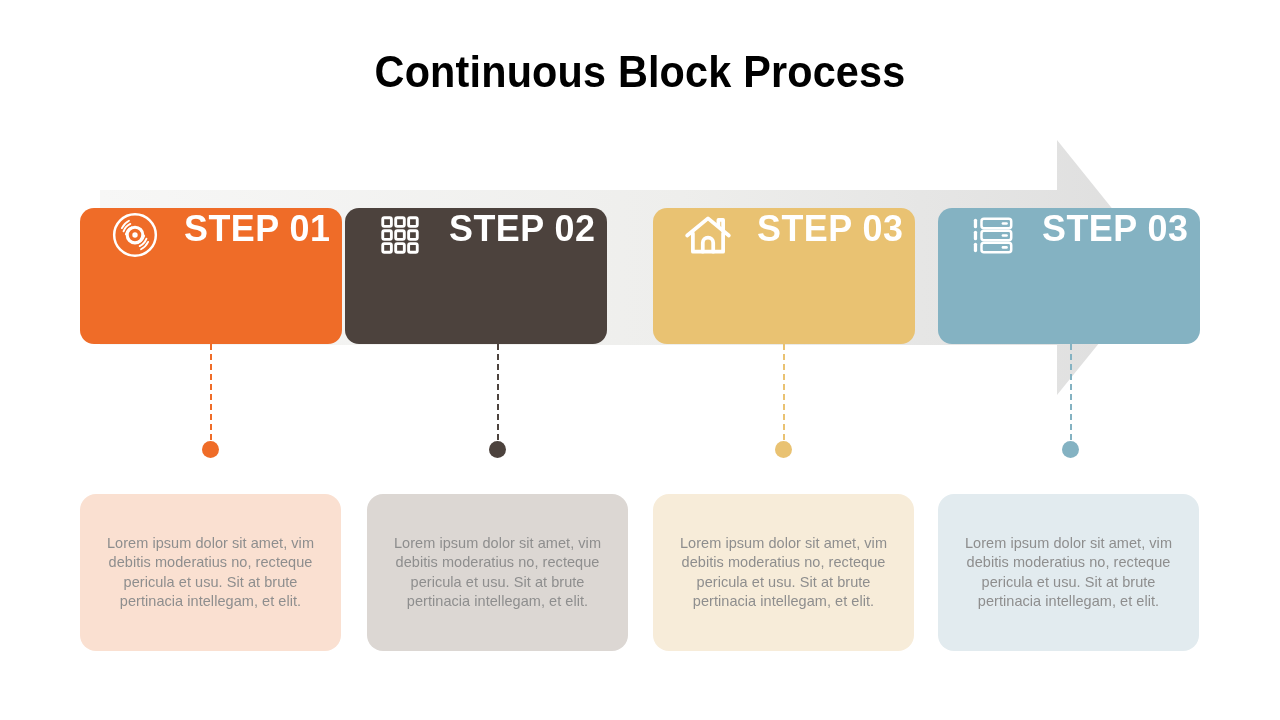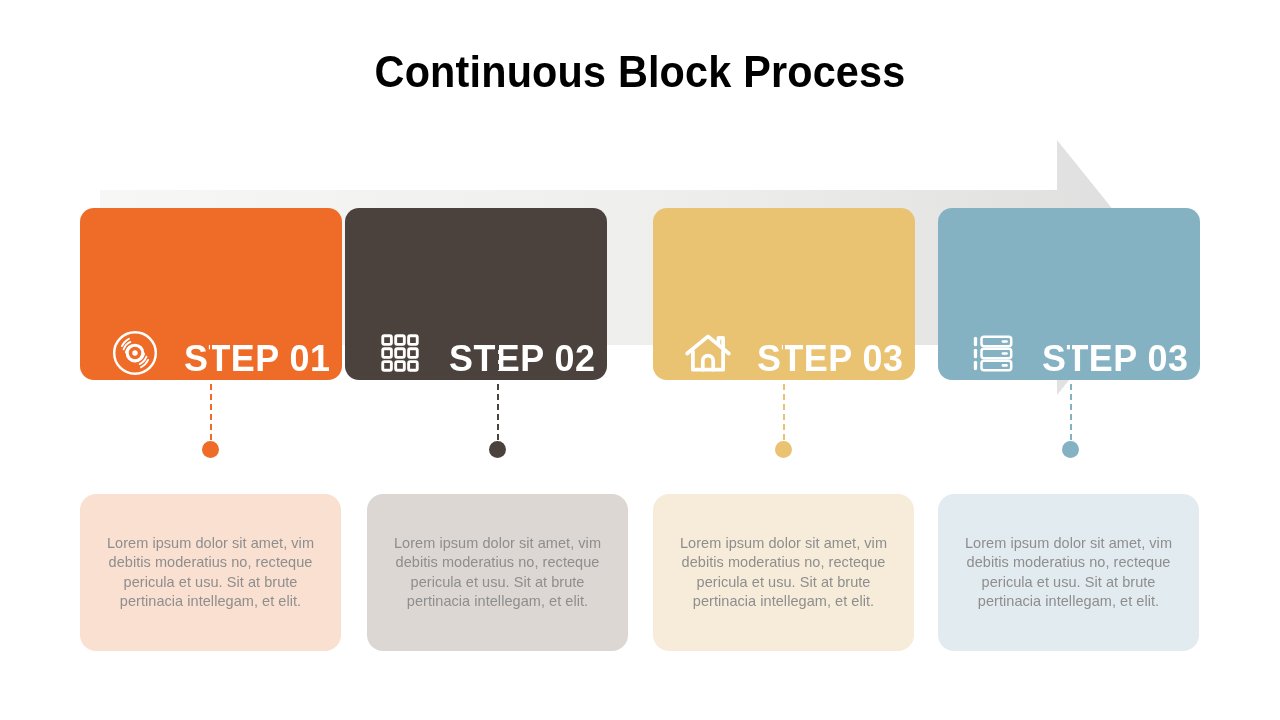--- a/index.html
+++ b/index.html
@@ -39,24 +39,24 @@
     top: 0;
     width: 1280px;
     height: 720px;
     pointer-events: none;
   }
 
   
   .step-block {
     position: absolute;
     top: 208px;
-    height: 172px;
+    height: 136px;
     border-radius: 14px;
     display: flex;
-    align-items: flex-end;
+    align-items: flex-start;
     box-sizing: border-box;
   }
   .step-block .step-icon {
     flex: 0 0 auto;
     width: 54px;
     height: 54px;
     margin-left: 28px;
     display: flex;
     align-items: center;
     justify-content: center;

